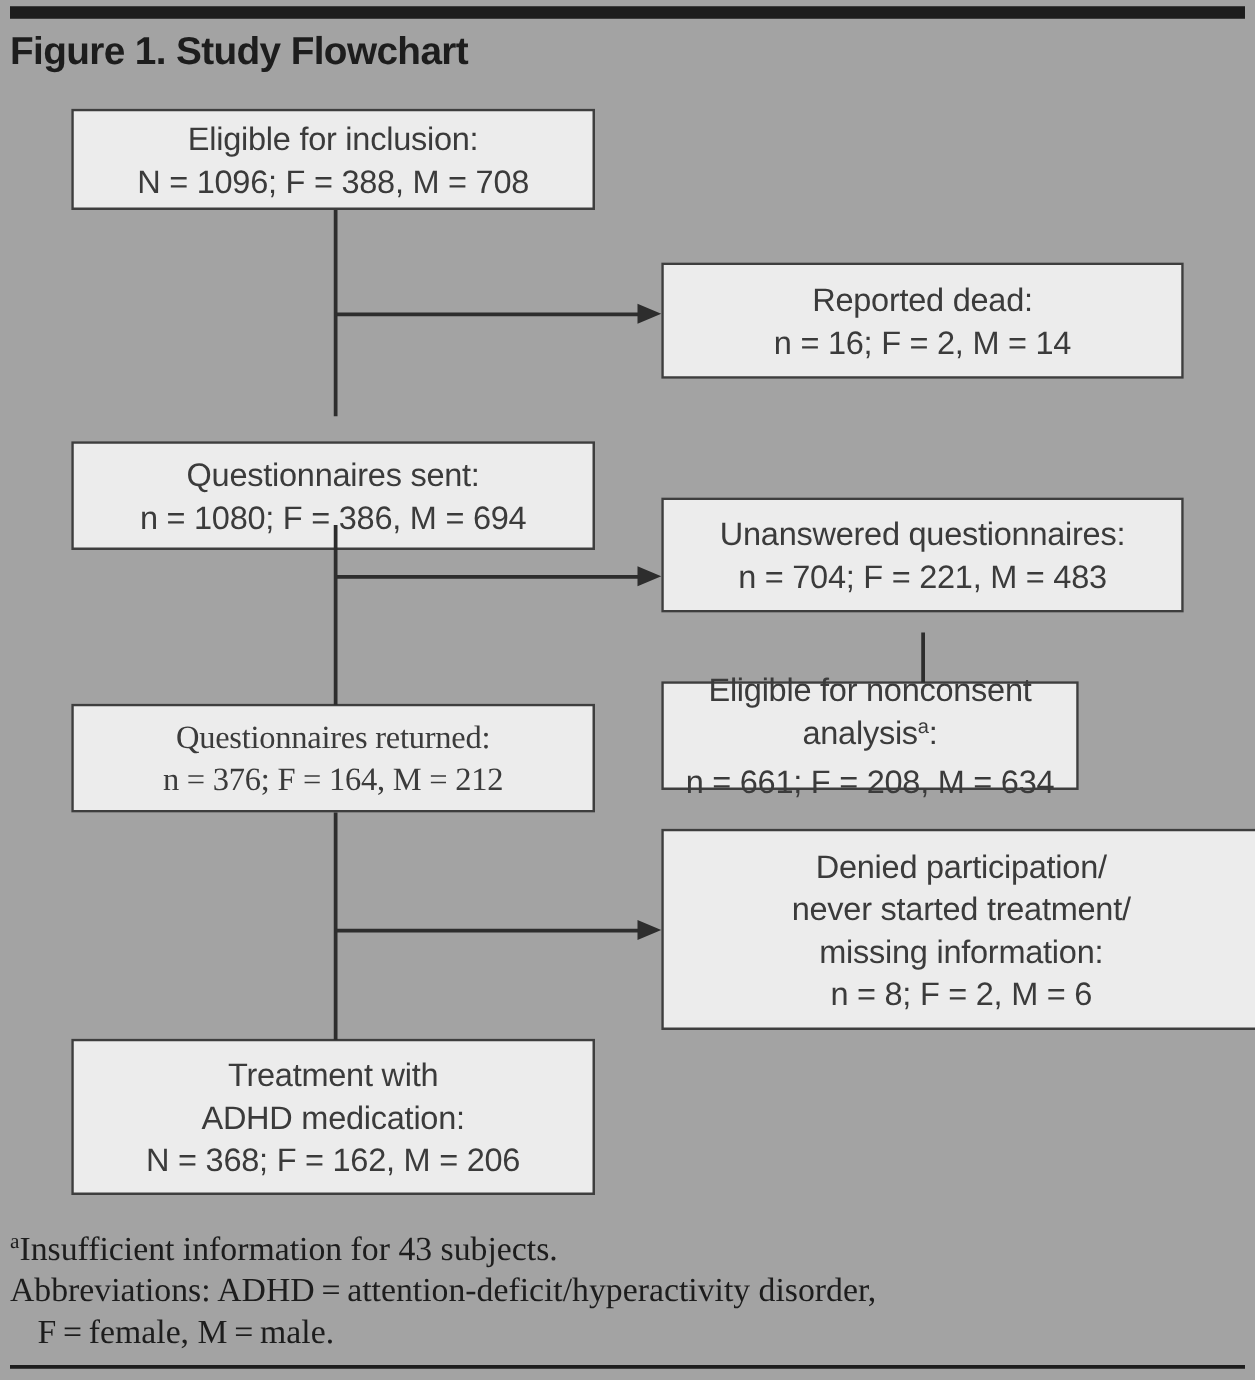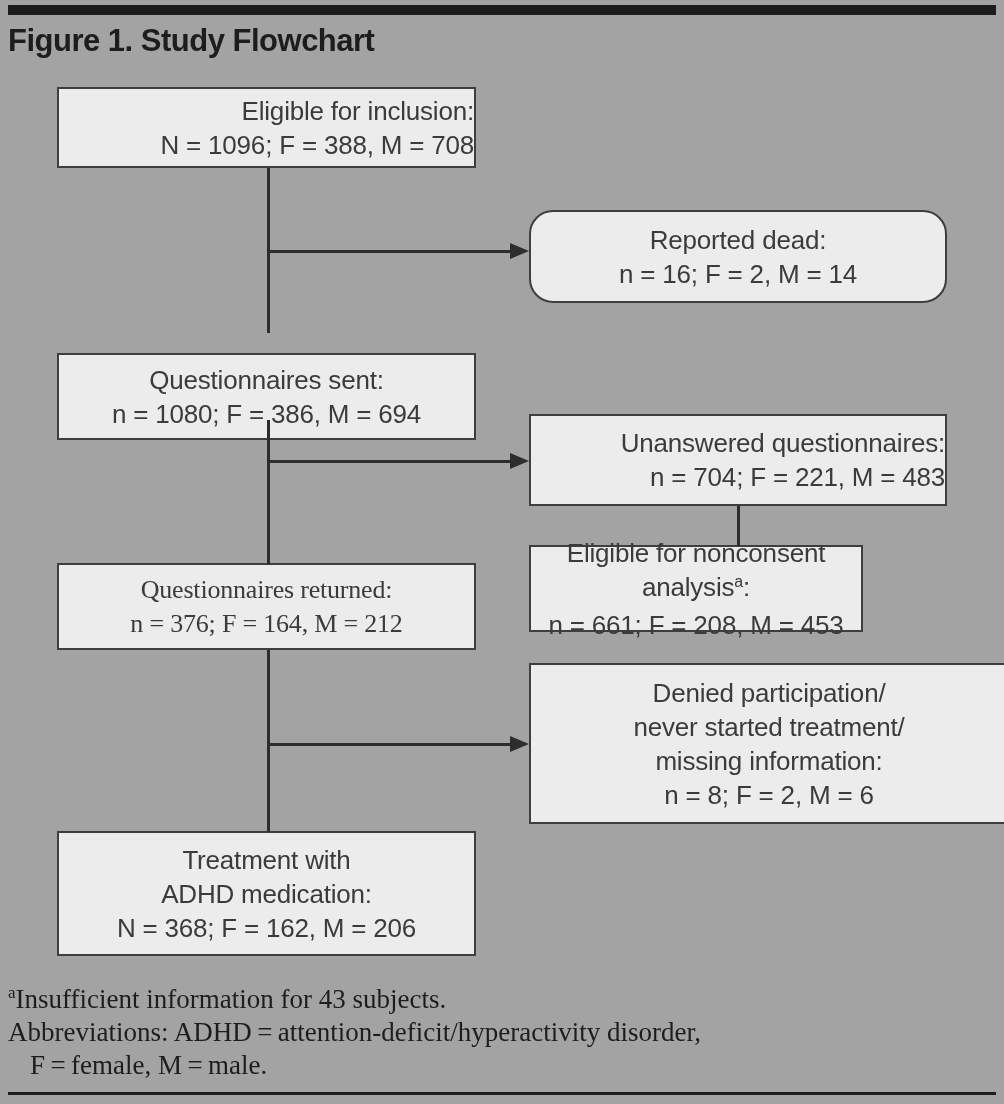--- a/index.html
+++ b/index.html
@@ -73,56 +73,56 @@
 </style>
 </head>
 <body>
 
 <div class="page">
 
   <div class="rule" style="left:8px; top:5px; width:988px; height:10px;"></div>
 
   <div class="fig-title">Figure 1. Study Flowchart</div>
 
-  <div class="fbox" style="left:57px; top:87px; width:419px; height:81px;align-items:flex-end;">
+  <div class="fbox" style="left:57px; top:87px; width:419px; height:81px;">
     <div>Eligible for inclusion:</div>
     <div>N = 1096; F = 388, M = 708</div>
   </div>
 
   <div class="fbox" style="left:57px; top:333px; width:419px; height:87px;margin-top:20px;">
     <div>Questionnaires sent:</div>
     <div>n = 1080; F = 386, M = 694</div>
   </div>
 
   <div class="fbox" style="left:57px; top:563px; width:419px; height:87px;font-family:Liberation Serif, serif;">
     <div>Questionnaires returned:</div>
     <div>n = 376; F = 164, M = 212</div>
   </div>
 
   <div class="fbox" style="left:57px; top:831px; width:419px; height:125px;">
     <div>Treatment with</div>
     <div>ADHD medication:</div>
     <div>N = 368; F = 162, M = 206</div>
   </div>
 
-  <div class="fbox" style="left:529px; top:210px; width:418px; height:93px;border-radius:24px;">
+  <div class="fbox" style="left:529px; top:210px; width:418px; height:93px;">
     <div>Reported dead:</div>
     <div>n = 16; F = 2, M = 14</div>
   </div>
 
-  <div class="fbox" style="left:529px; top:414px; width:418px; height:92px;align-items:flex-end;">
+  <div class="fbox" style="left:529px; top:398px; width:418px; height:92px;">
     <div>Unanswered questionnaires:</div>
     <div>n = 704; F = 221, M = 483</div>
   </div>
 
   <div class="fbox" style="left:529px; top:545px; width:334px; height:87px;">
     <div>
       <span>Eligible for nonconsent analysis</span><span class="box-sup">a</span><span>:</span>
     </div>
-    <div>n = 661; F = 208, M = 453</div>
+    <div>n = 661; F = 208, M = 634</div>
   </div>
 
   <div class="fbox" style="left:529px; top:663px; width:480px; height:161px;">
     <div>Denied participation/</div>
     <div>never started treatment/</div>
     <div>missing information:</div>
     <div>n = 8; F = 2, M = 6</div>
   </div>
 
   <div class="conn" style="left:267px; top:168px; width:3px; height:165px;"></div>

